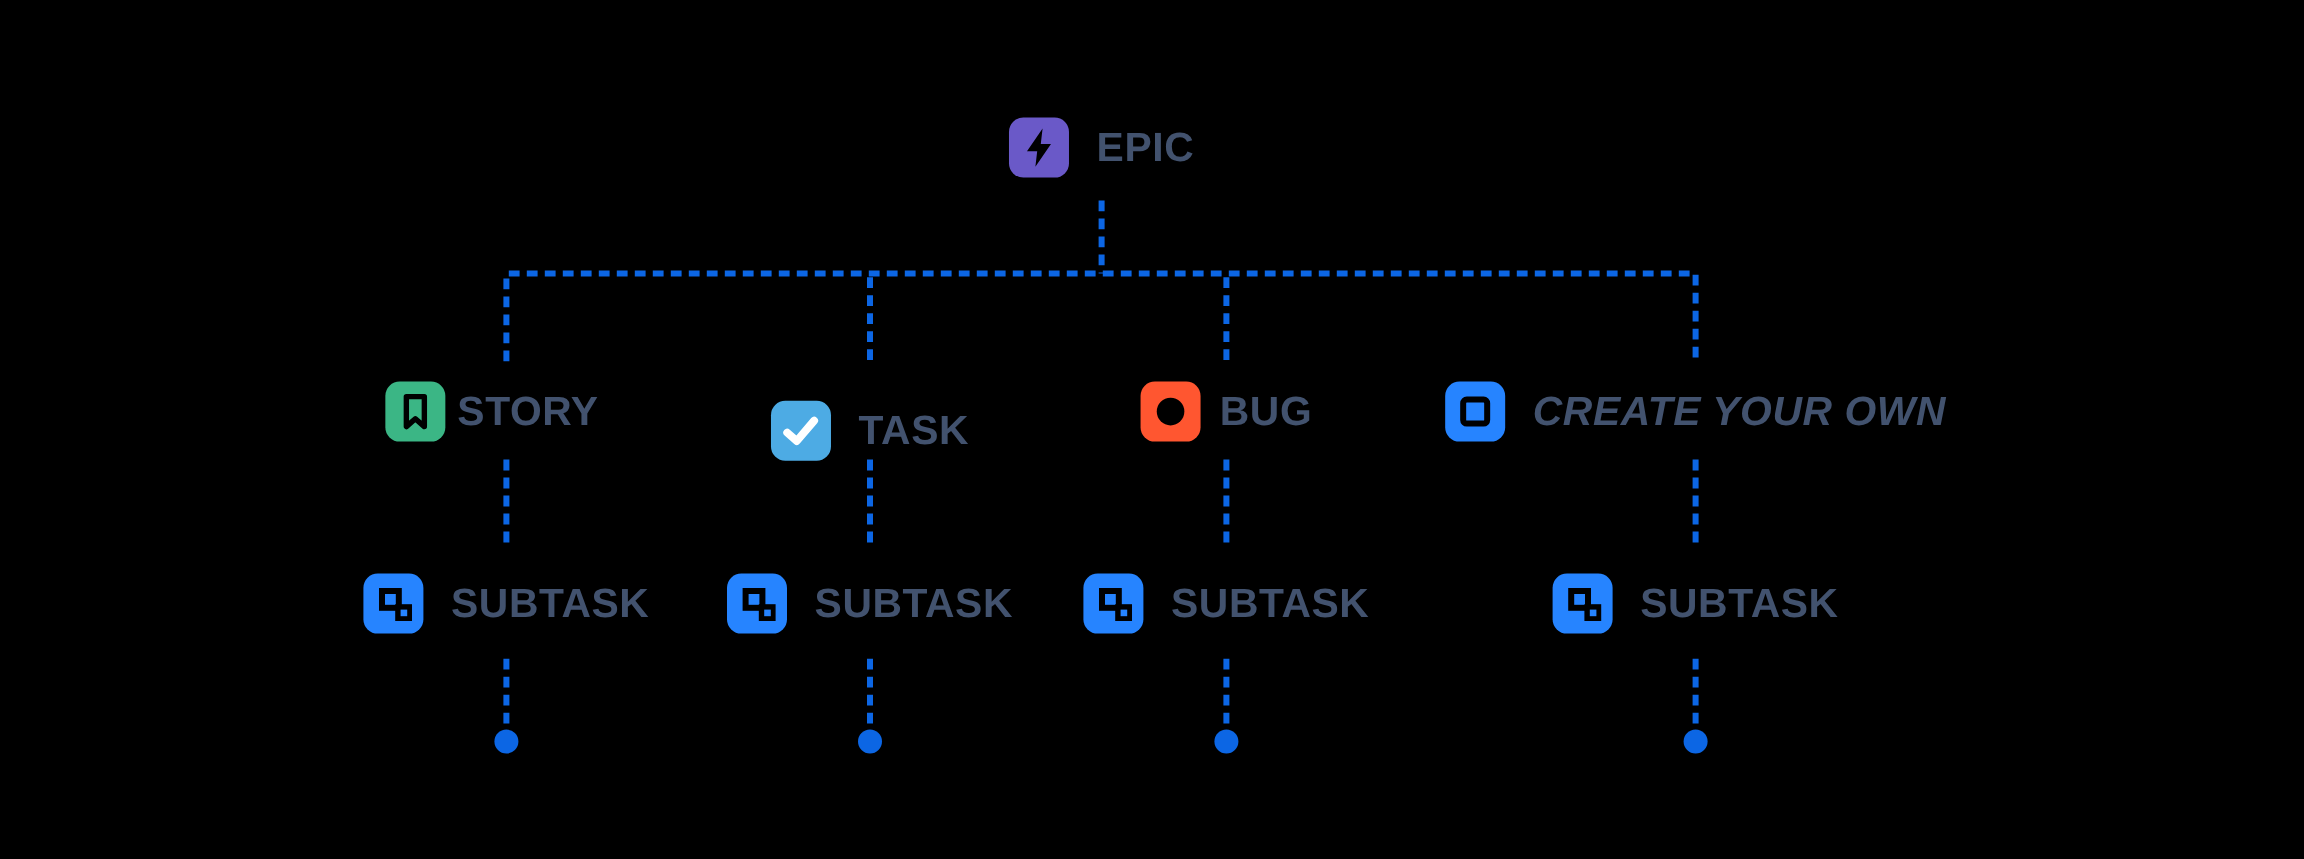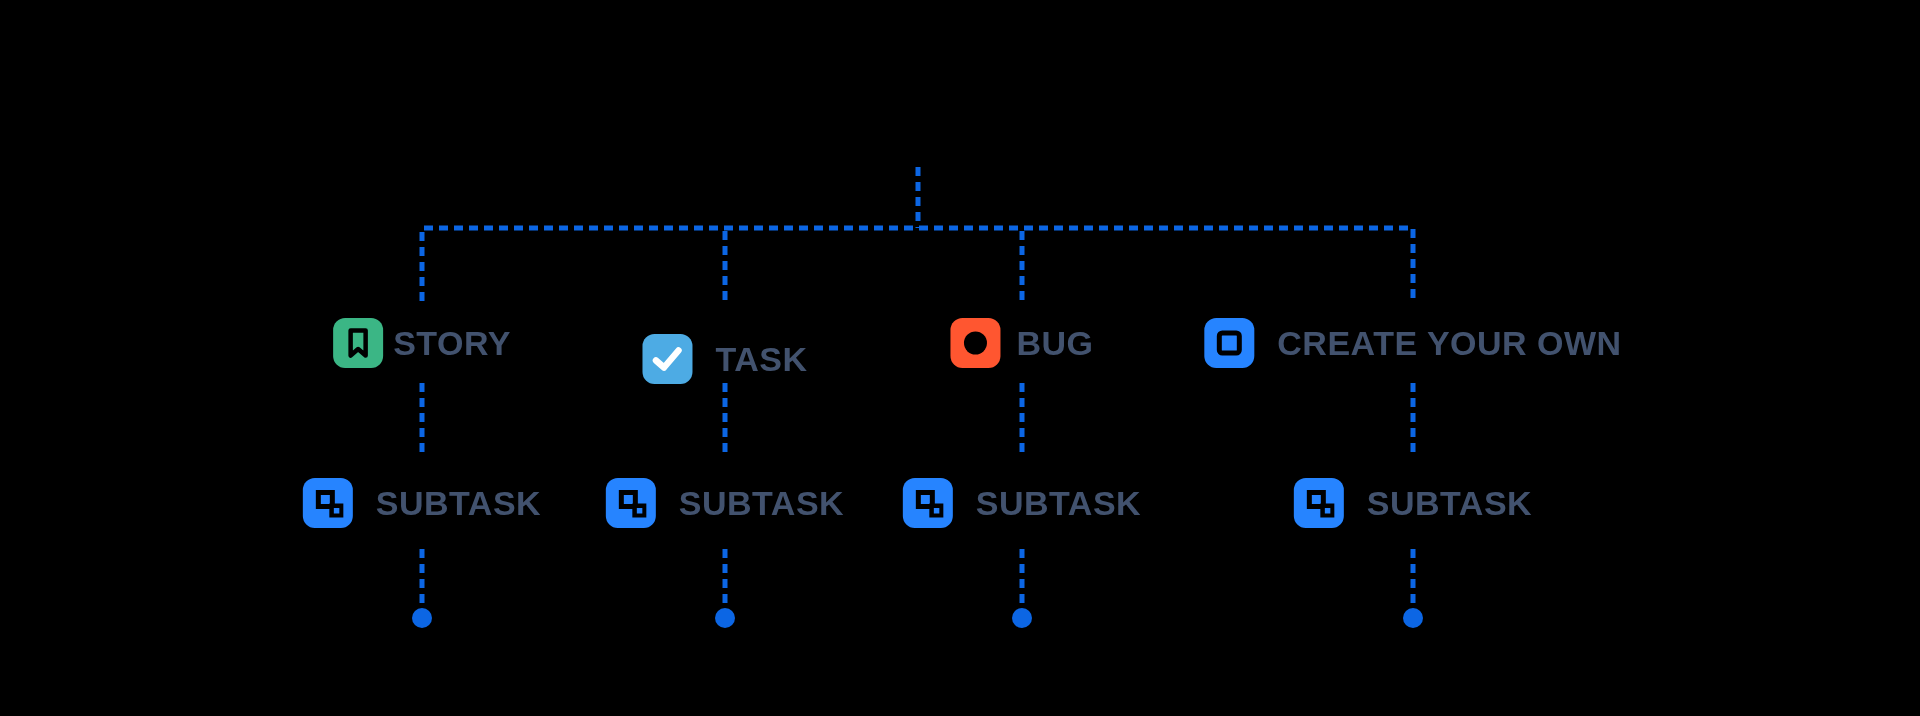--- a/index.html
+++ b/index.html
@@ -45,24 +45,24 @@
     line-height: 50px;
   }
   .ic-epic    { background: #6A59C8; }
   .ic-story   { background: #3BB685; }
   .ic-task    { background: #4DABE4; }
   .ic-bug     { background: #FF5630; }
   .ic-blue    { background: #2684FF; }
 
   
   .pos-epic      { left: 918px;  top: 98px;  }
-  .pos-col-0     { left: 422px;  top: 318px; gap: 10px; }
+  .pos-col-0     { left: 410px;  top: 318px; gap: 10px; }
   .pos-col-1     { left: 725px;  top: 334px; }
   .pos-col-2     { left: 1022px; top: 318px; gap: 16px; }
-  .pos-col-3     { left: 1413px; top: 318px; }
+  .pos-col-3     { left: 1413px; top: 318px; font-style: italic; }
   .pos-sub-0     { left: 422px;  top: 478px; }
   .pos-sub-1     { left: 725px;  top: 478px; }
   .pos-sub-2     { left: 1022px; top: 478px; }
   .pos-sub-3     { left: 1413px; top: 478px; }
 </style>
 </head>
 <body>
 
 <div class="stage">
 
@@ -87,20 +87,28 @@
       <path d="M1413 549 L1413 605"></path>
     </g>
     <g fill="#0C66E4">
       <circle cx="422" cy="618" r="10"></circle>
       <circle cx="725" cy="618" r="10"></circle>
       <circle cx="1022" cy="618" r="10"></circle>
       <circle cx="1413" cy="618" r="10"></circle>
     </g>
   </svg>
 
+  <div class="node pos-epic">
+    <span class="tile ic-epic">
+      <svg width="50" height="50" viewBox="0 0 50 50">
+        <path d="M28 9 L15 28 L23.5 28 L22 41 L35 22 L26.5 22 Z" fill="#000"></path>
+      </svg>
+    </span>
+    <span class="node-label">EPIC</span>
+  </div>
 
   <div class="node pos-col-0">
     <span class="tile ic-story">
       <svg width="50" height="50" viewBox="0 0 50 50">
         <path d="M17.5 12.5 L32.5 12.5 L32.5 37.5 L25 31 L17.5 37.5 Z" fill="none" stroke="#000" stroke-width="4.5" stroke-linejoin="round"></path>
       </svg>
     </span>
     <span class="node-label">STORY</span>
   </div>
 

